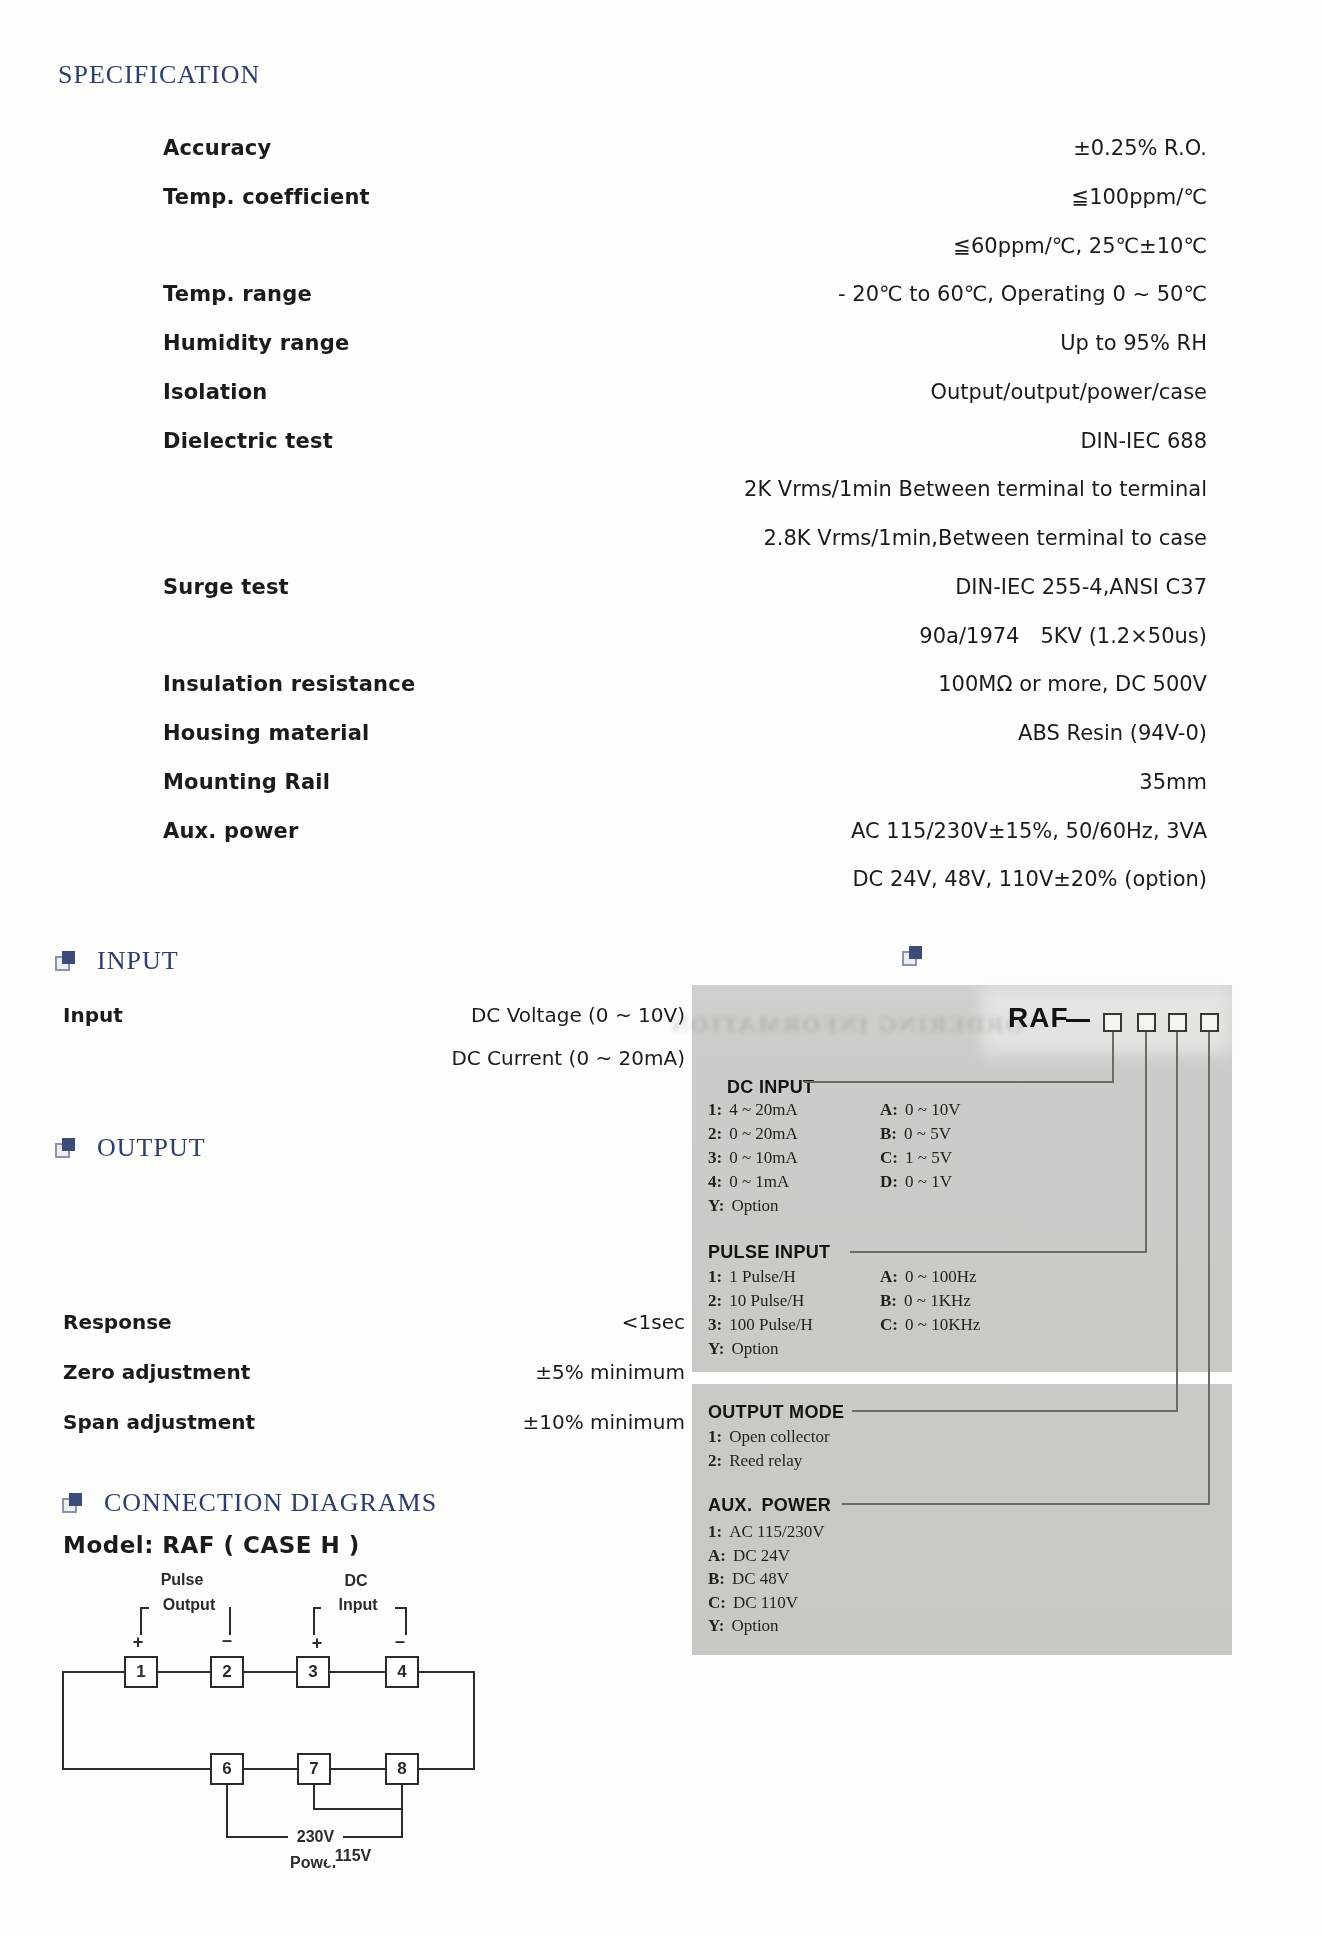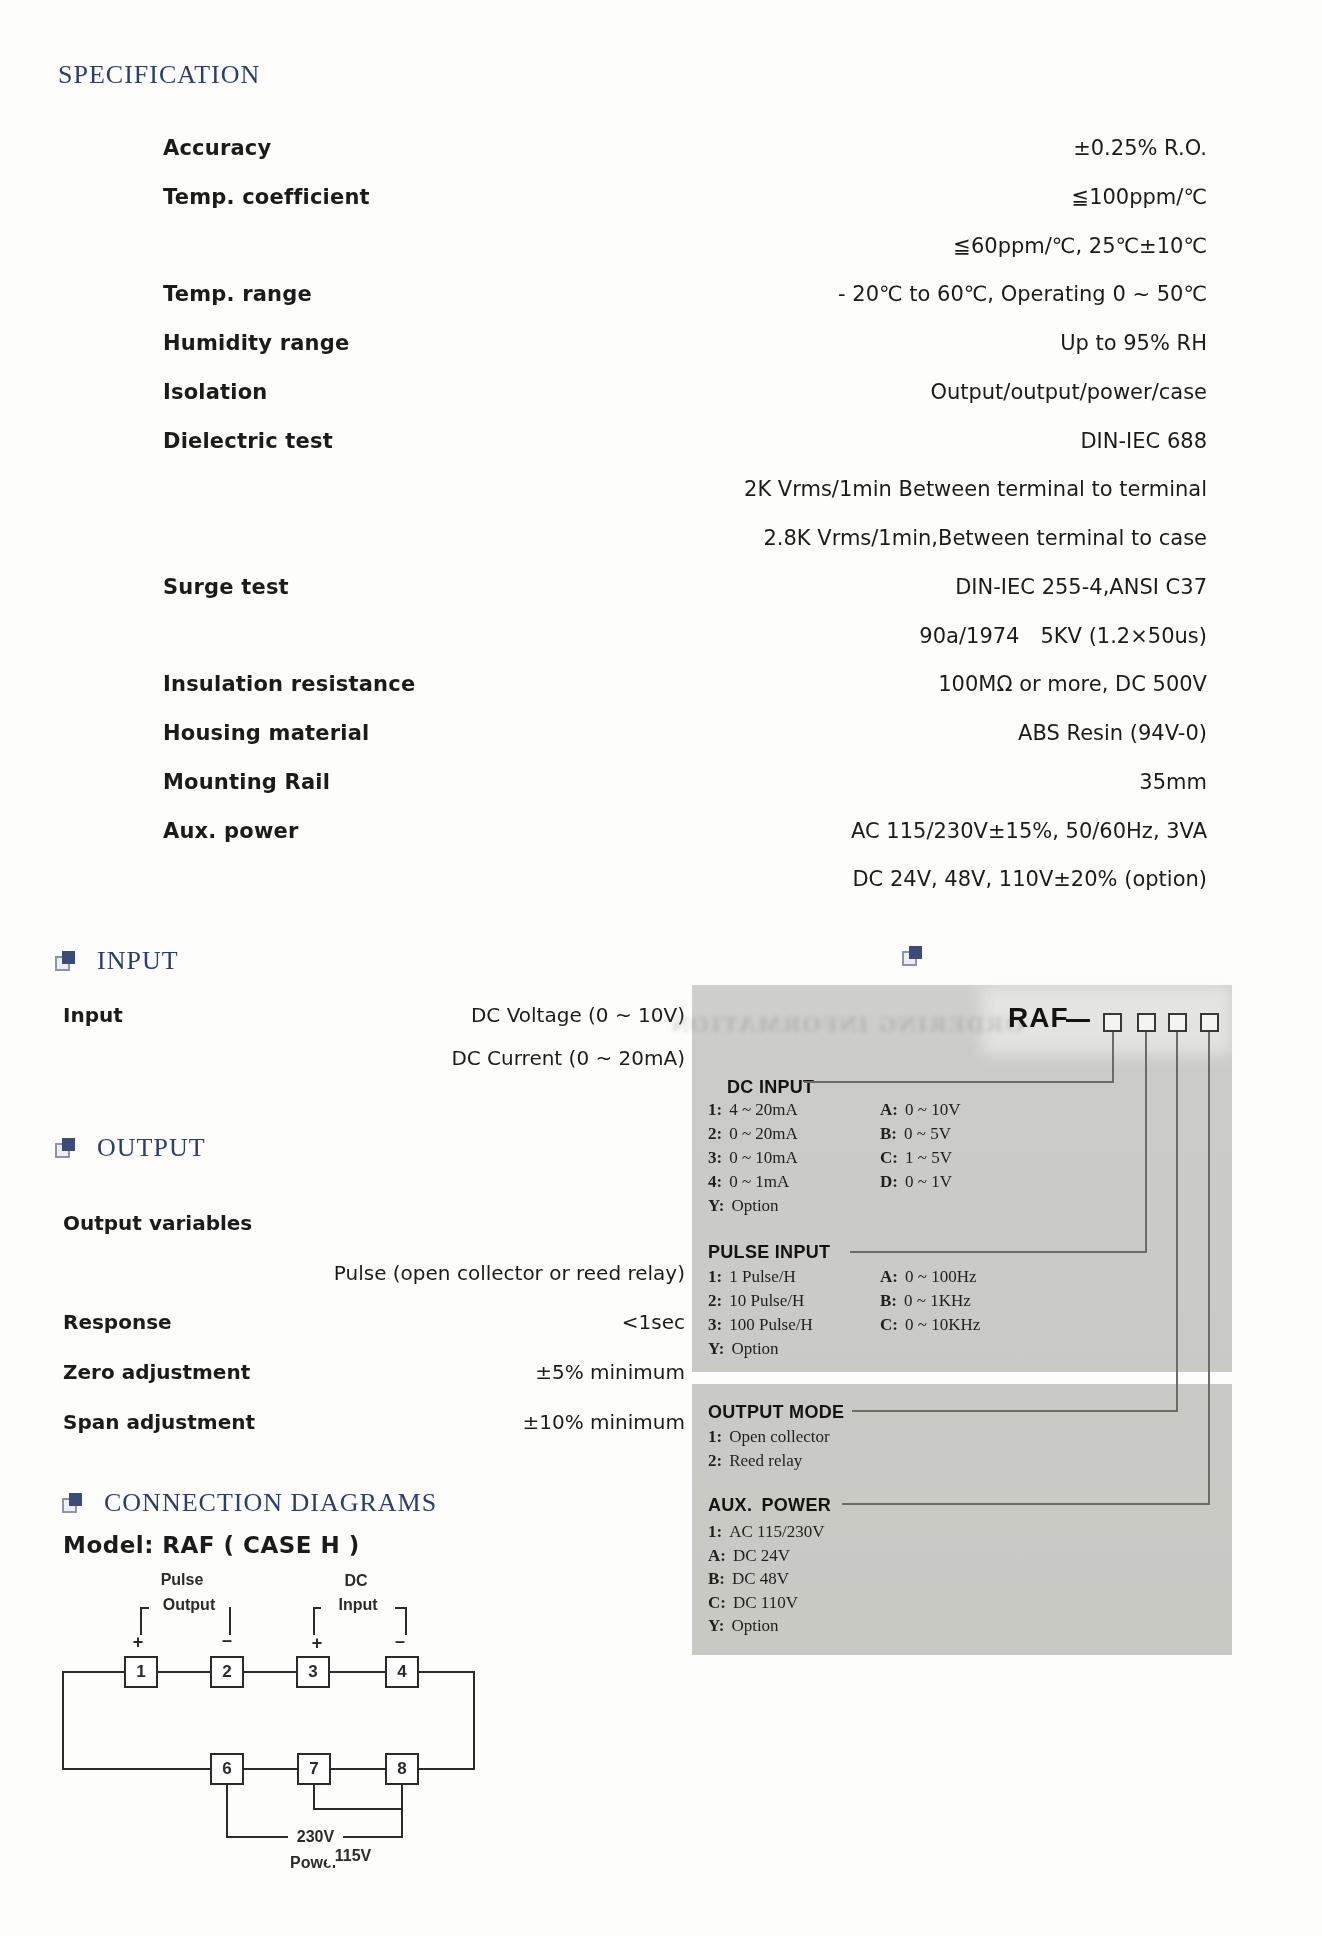--- a/index.html
+++ b/index.html
@@ -156,28 +156,20 @@
     </div>
 
   <div class="serif-head" style="left:55px;top:1133px;">
     <span class="sq-icon">
         <span class="back"></span>
         <span class="front"></span>
       </span>
     <span>OUTPUT</span>
   </div>
 
-  <div class="io-row" style="top:1199px">
-      <span class="lbl">Output variables</span>
-      <span class="val"></span>
-    </div>
-  <div class="io-row" style="top:1249px">
-      <span class="lbl"></span>
-      <span class="val">Pulse (open collector or reed relay)</span>
-    </div>
   <div class="io-row" style="top:1298px">
       <span class="lbl">Response</span>
       <span class="val">&lt;1sec</span>
     </div>
   <div class="io-row" style="top:1348px">
       <span class="lbl">Zero adjustment</span>
       <span class="val">±5% minimum</span>
     </div>
   <div class="io-row" style="top:1398px">
       <span class="lbl">Span adjustment</span>

